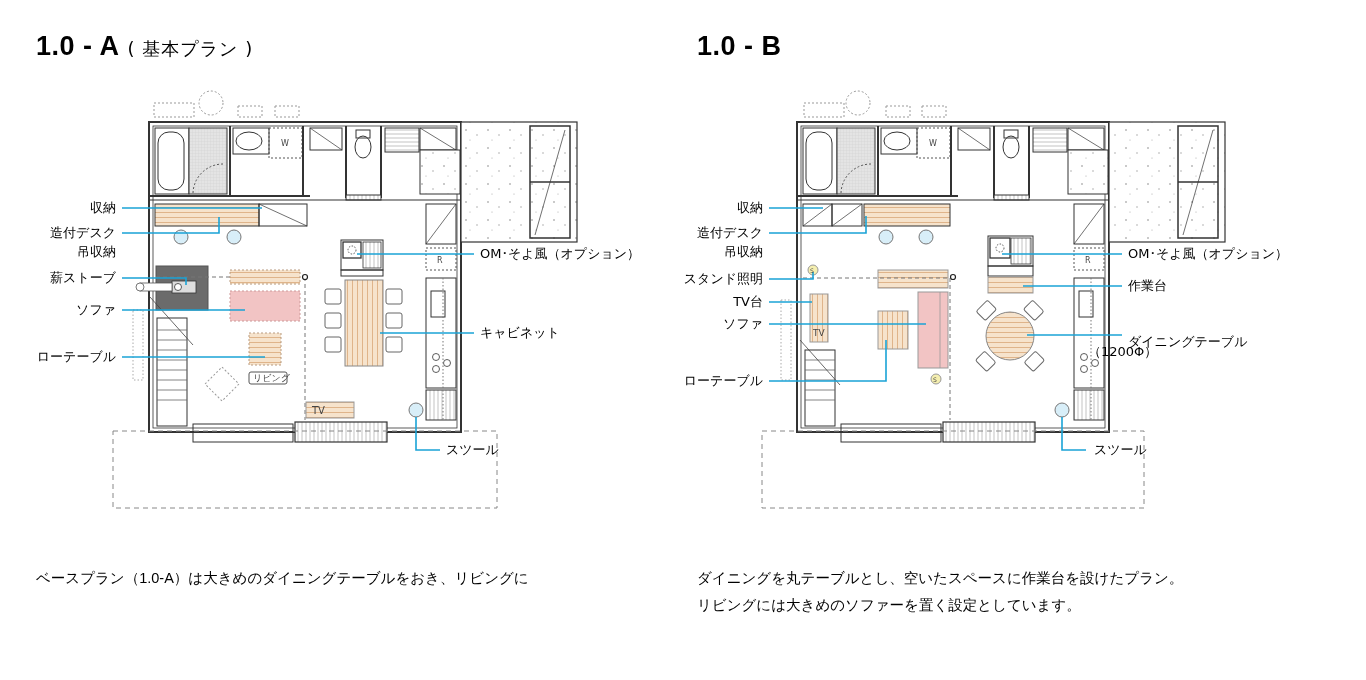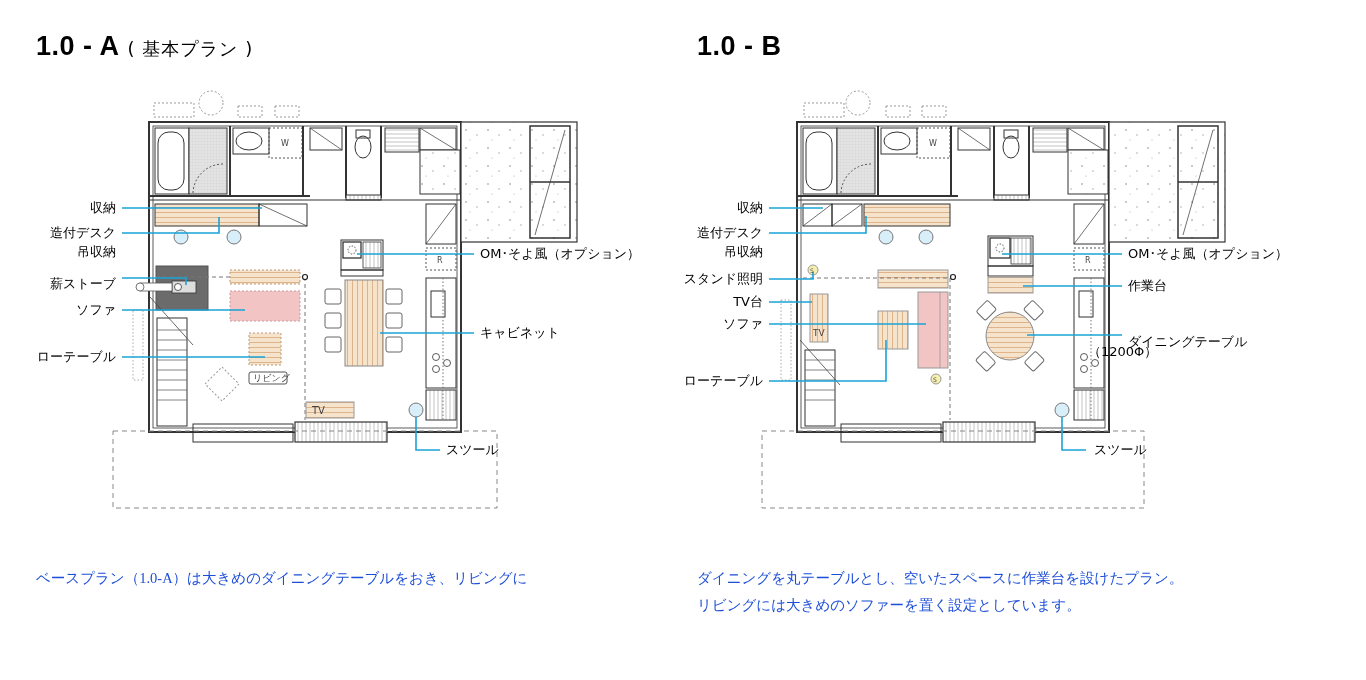--- a/index.html
+++ b/index.html
@@ -2,21 +2,21 @@
 <html><head>
 <meta charset="utf-8">
 <style>
   html,body{margin:0;padding:0;background:#ffffff;}
   body{width:1366px;height:680px;position:relative;overflow:hidden;font-family:"DejaVu Sans","Liberation Sans",sans-serif;color:#222;}
   .plan-title{position:absolute;top:31px;font-family:"Liberation Sans","DejaVu Sans",sans-serif;font-weight:bold;font-size:27px;color:#000000;letter-spacing:0.5px;}
   .plan-title .sub{font-weight:normal;font-size:18px;margin-left:8px;letter-spacing:1px;font-family:"DejaVu Sans",sans-serif;}
   .plan-svg{position:absolute;top:0;left:0;}
   .label{position:absolute;font-size:13px;color:#000000;white-space:nowrap;line-height:16px;font-family:"DejaVu Sans",sans-serif;}
   .label.right{text-align:right;}
-  .desc{position:absolute;font-size:14.5px;line-height:27px;color:#1d4ed8;font-family:Liberation Serif, serif;}
+  .desc{position:absolute;font-size:14.5px;line-height:27px;color:#000000;font-family:Liberation Sans, sans-serif;}
 </style>
 </head>
 <body>
 
 <div class="plan-title" style="left:36px;">
   <span>1.0 - A</span><span class="sub">( 基本プラン )</span>
 </div>
 
 <svg class="plan-svg" width="1366" height="680" xmlns="http://www.w3.org/2000/svg">
   <defs>
@@ -292,21 +292,21 @@
     <text x="1085" y="263">R</text>
     <text x="813" y="336" font-size="9">TV</text>
     <text x="810" y="273" font-size="6">S</text>
     <text x="933" y="382" font-size="6">S</text>
   </g>
 </svg>
 
 <div class="label right" style="right:1250px;top:200px;">収納</div>
 <div class="label right" style="right:1250px;top:225px;">造付デスク</div>
 <div class="label right" style="right:1250px;top:244px;">吊収納</div>
-<div class="label right" style="right:1250px;top:276px;font-family:Liberation Serif, serif;">薪ストーブ</div>
+<div class="label right" style="right:1250px;top:270px;font-family:Liberation Serif, serif;">薪ストーブ</div>
 <div class="label right" style="right:1250px;top:302px;">ソファ</div>
 <div class="label right" style="right:1250px;top:349px;">ローテーブル</div>
 <div class="label" style="left:480px;top:246px;">OM･そよ風（オプション）</div>
 <div class="label" style="left:480px;top:325px;">キャビネット</div>
 <div class="label" style="left:446px;top:442px;">スツール</div>
 
 <div class="desc" style="left:36px;top:565px;width:620px;">
   <div>ベースプラン（1.0-A）は大きめのダイニングテーブルをおき、リビングに</div>
 </div>
 

